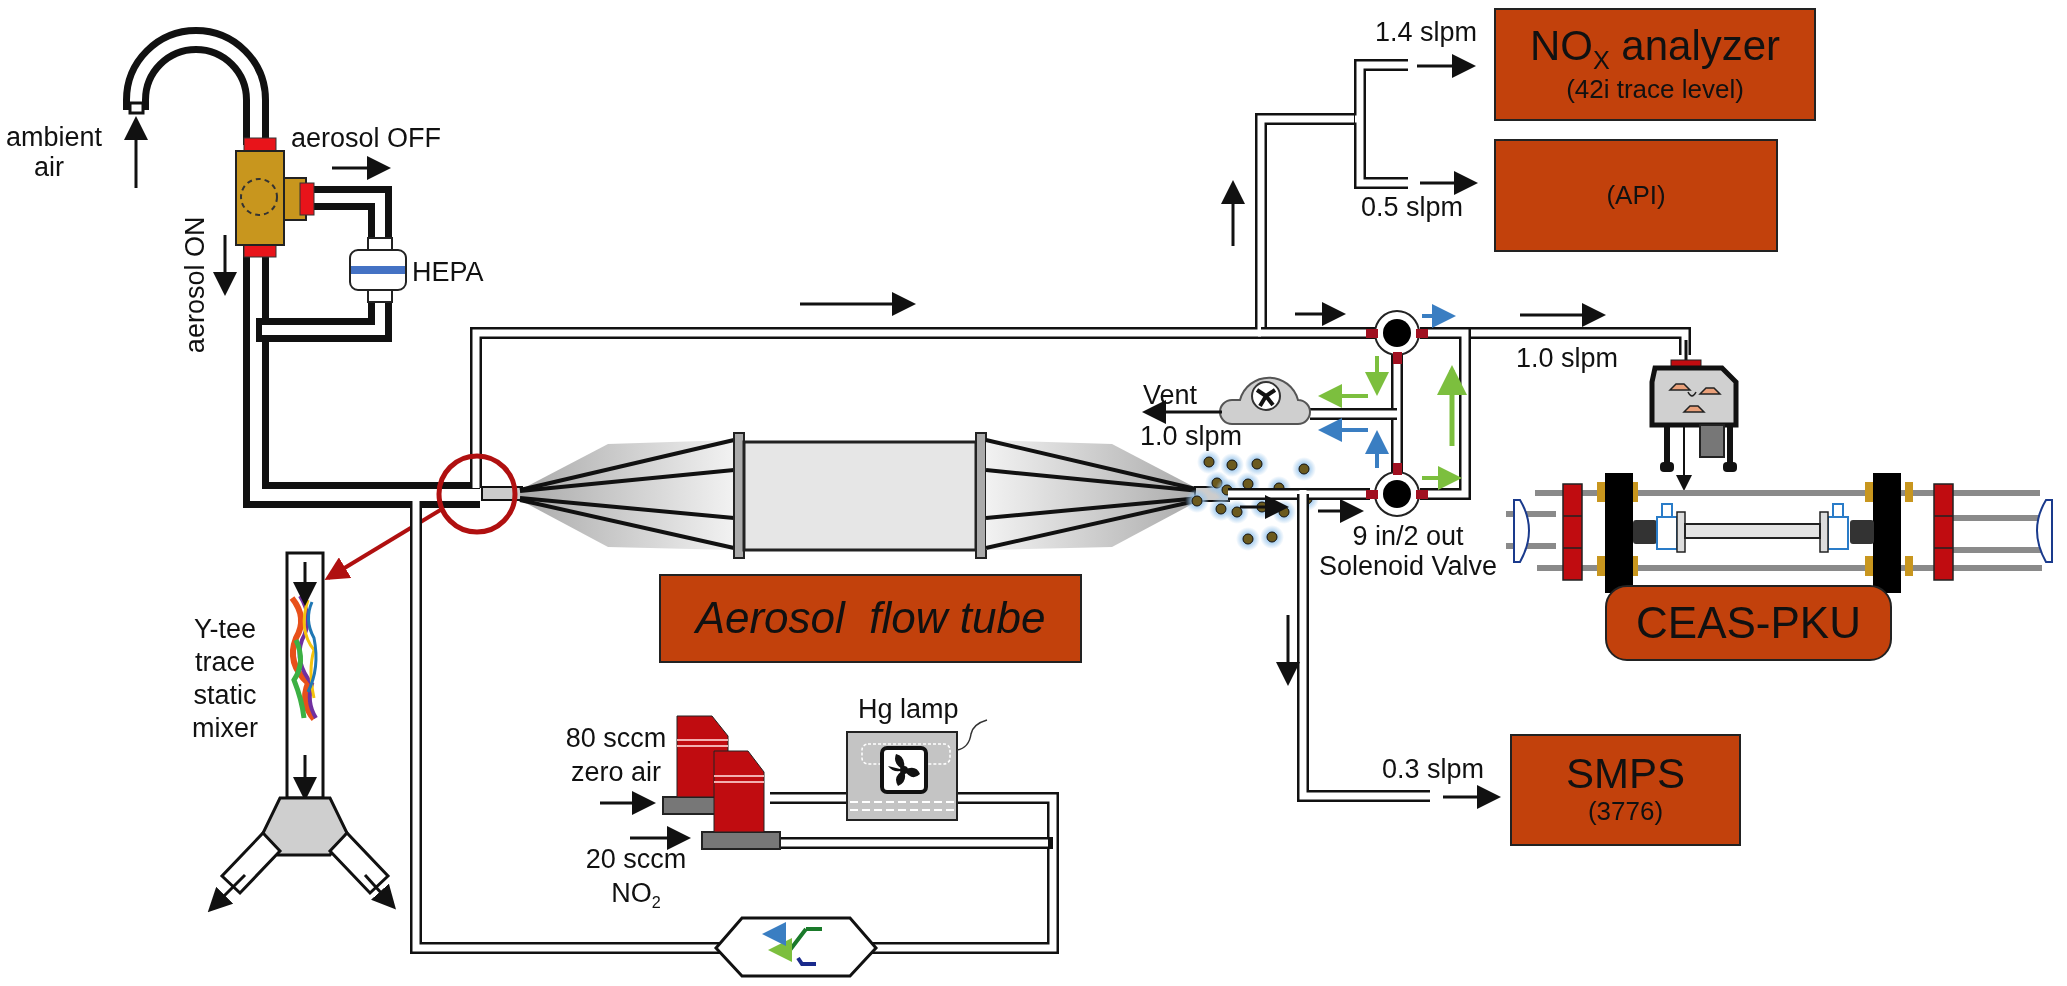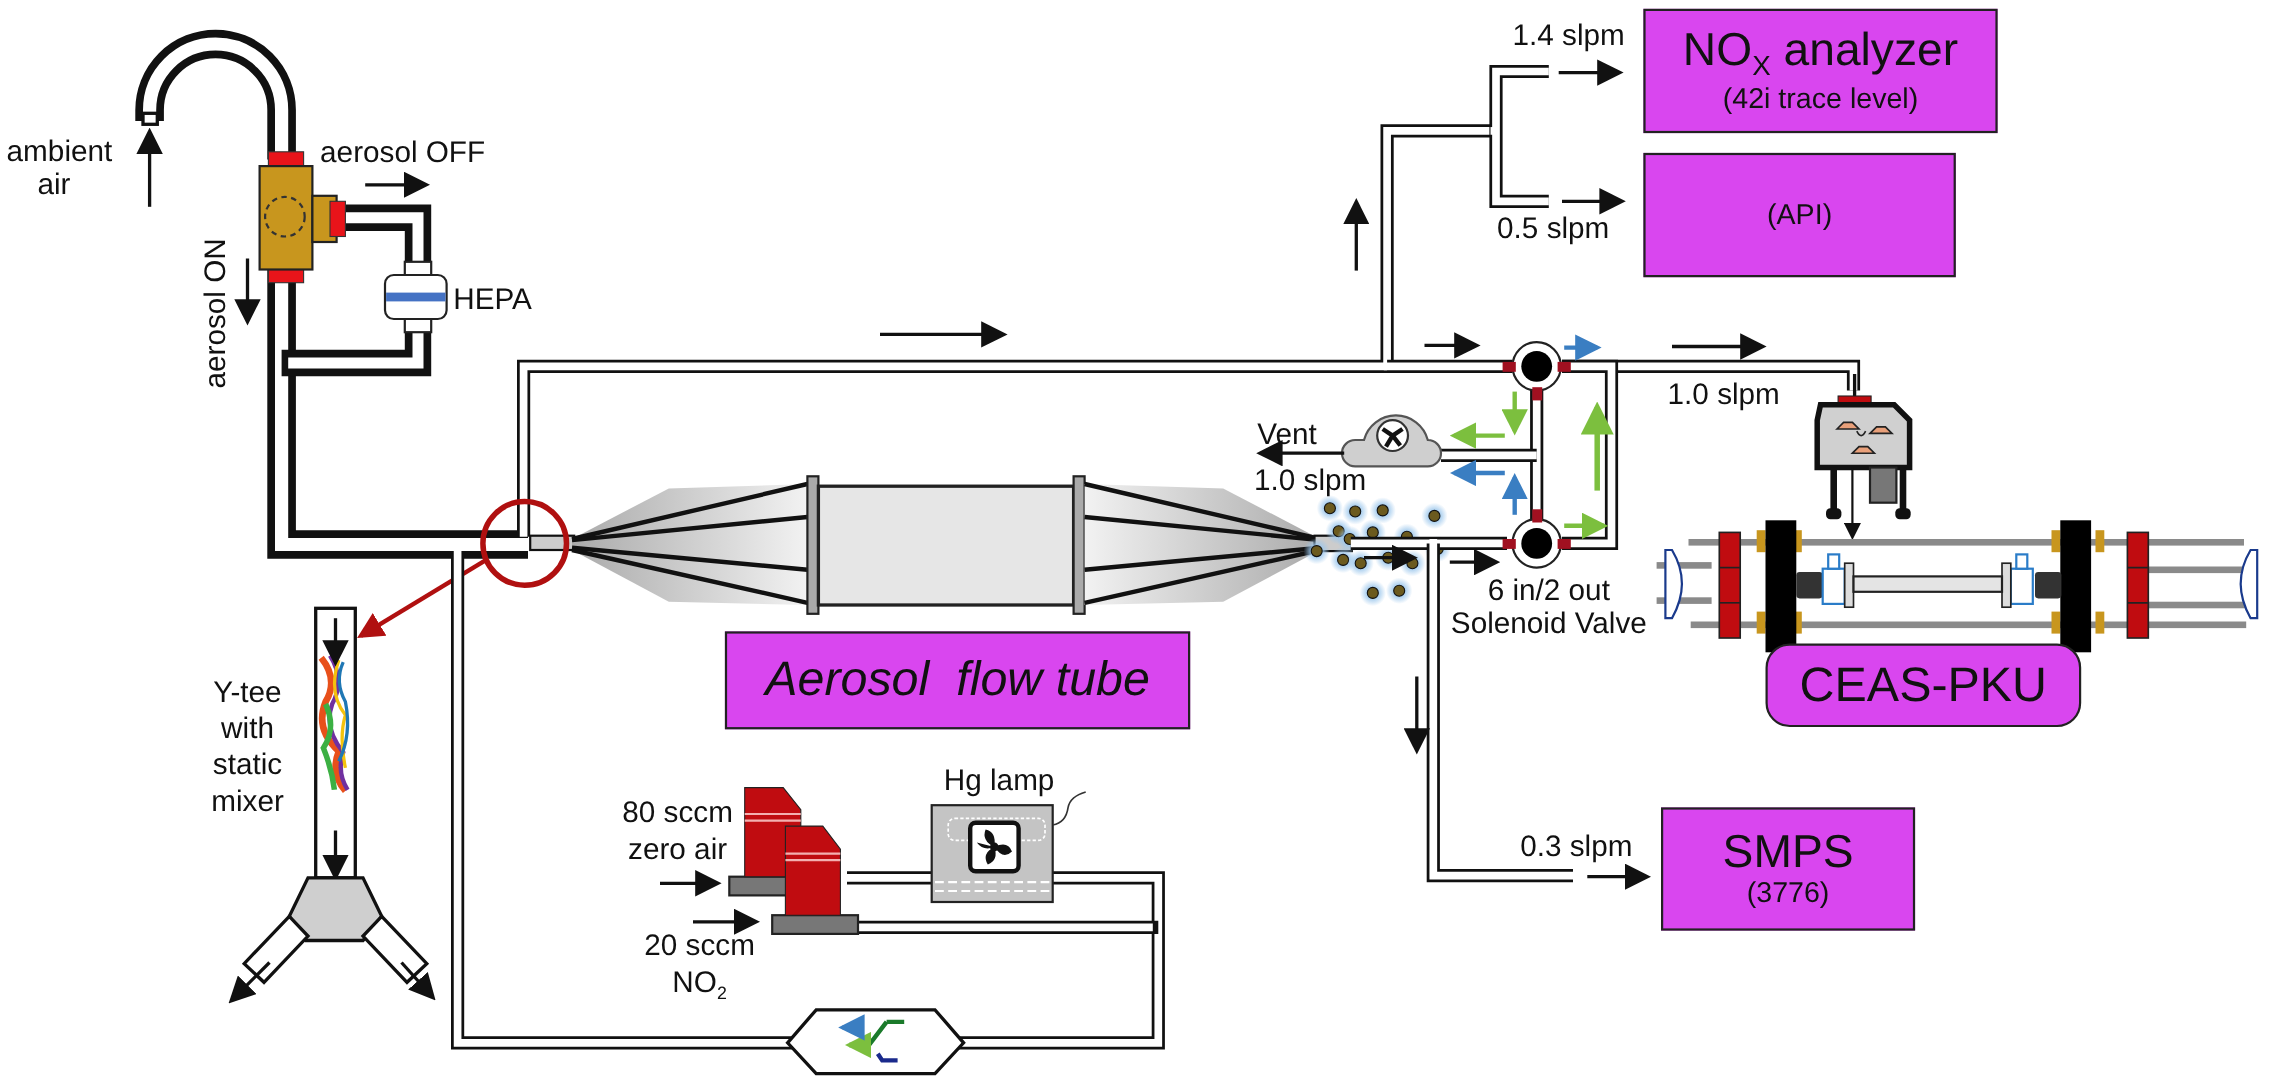--- a/index.html
+++ b/index.html
@@ -1,19 +1,19 @@
 <!DOCTYPE html>
 <html><head>
 <meta charset="utf-8">
 <style>
   html, body { margin:0; padding:0; background:#ffffff; }
   body { width:2067px; height:986px; position:relative; overflow:hidden; font-family:"Liberation Sans", sans-serif; }
   svg#diagram { position:absolute; left:0; top:0; }
   .lbl { position:absolute; color:#111; font-family:"Liberation Sans", sans-serif; white-space:nowrap; line-height:1.1; }
-  .box { position:absolute; background:#d946ef; border:2px solid #222; box-sizing:border-box; display:flex; flex-direction:column; align-items:center; justify-content:center; text-align:center; color:#111; font-family:"Liberation Sans", sans-serif; }
+  .box { position:absolute; background:#c2410c; border:2px solid #222; box-sizing:border-box; display:flex; flex-direction:column; align-items:center; justify-content:center; text-align:center; color:#111; font-family:"Liberation Sans", sans-serif; }
   .box .main { font-size:42px; line-height:1.05; }
   .box .sub { font-size:26px; line-height:1.2; }
   .box sub { font-size:0.6em; }
   .md { font-size:27px; }
   .ctr { text-align:center; }
 </style>
 </head>
 <body>
 
 <svg id="diagram" width="2067" height="986" viewBox="0 0 2067 986" xmlns="http://www.w3.org/2000/svg">
@@ -329,34 +329,34 @@
 <div class="lbl md" style="left:6px;top:123px;text-align:center;width:86px;">
   <div>ambient</div>
   <div>air</div>
 </div>
 <div class="lbl md" style="left:291px;top:124px;">aerosol OFF</div>
 <div class="lbl md" style="left:126px;top:270px;transform:rotate(-90deg);transform-origin:center;width:140px;text-align:center;">aerosol ON</div>
 <div class="lbl md" style="left:412px;top:258px;">HEPA</div>
 
 <div class="lbl md ctr" style="left:180px;top:613px;width:90px;line-height:1.22;">
   <div>Y-tee</div>
-  <div>with</div>
+  <div>trace</div>
   <div>static</div>
   <div>mixer</div>
 </div>
 
 <div class="box" style="left:659px;top:574px;width:423px;height:89px;font-style:italic;">
   <span class="main" style="white-space:pre;font-size:44px;">Aerosol  flow tube</span>
 </div>
 
 <div class="lbl md" style="left:1143px;top:381px;">Vent</div>
 <div class="lbl md" style="left:1140px;top:422px;">1.0 slpm</div>
 
 <div class="lbl md ctr" style="left:1318px;top:522px;width:180px;">
-  <div>6 in/2 out</div>
+  <div>9 in/2 out</div>
   <div>Solenoid Valve</div>
 </div>
 
 <div class="lbl md" style="left:1359px;top:18px;margin-left:16px;">1.4 slpm</div>
 <div class="box" style="left:1494px;top:8px;width:156px;height:113px;width:322px;">
   <div class="main">
     <span>NO</span><sub>X</sub><span style="white-space:pre;"> analyzer</span>
   </div>
   <div class="sub">(42i trace level)</div>
 </div>

